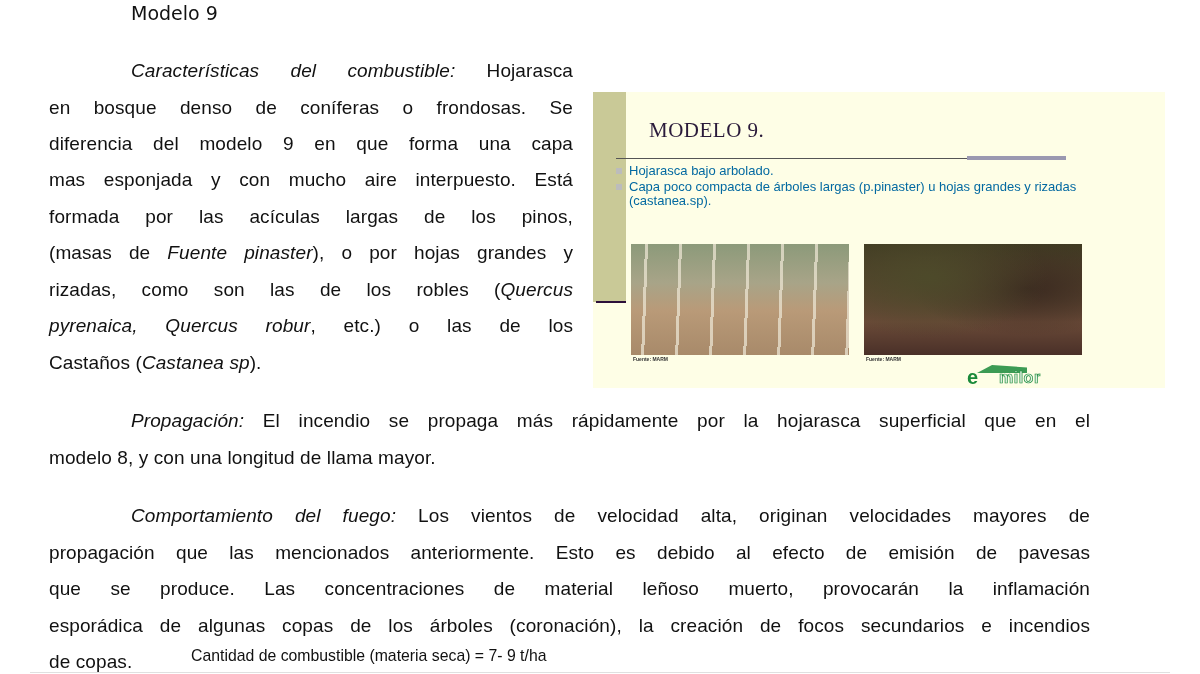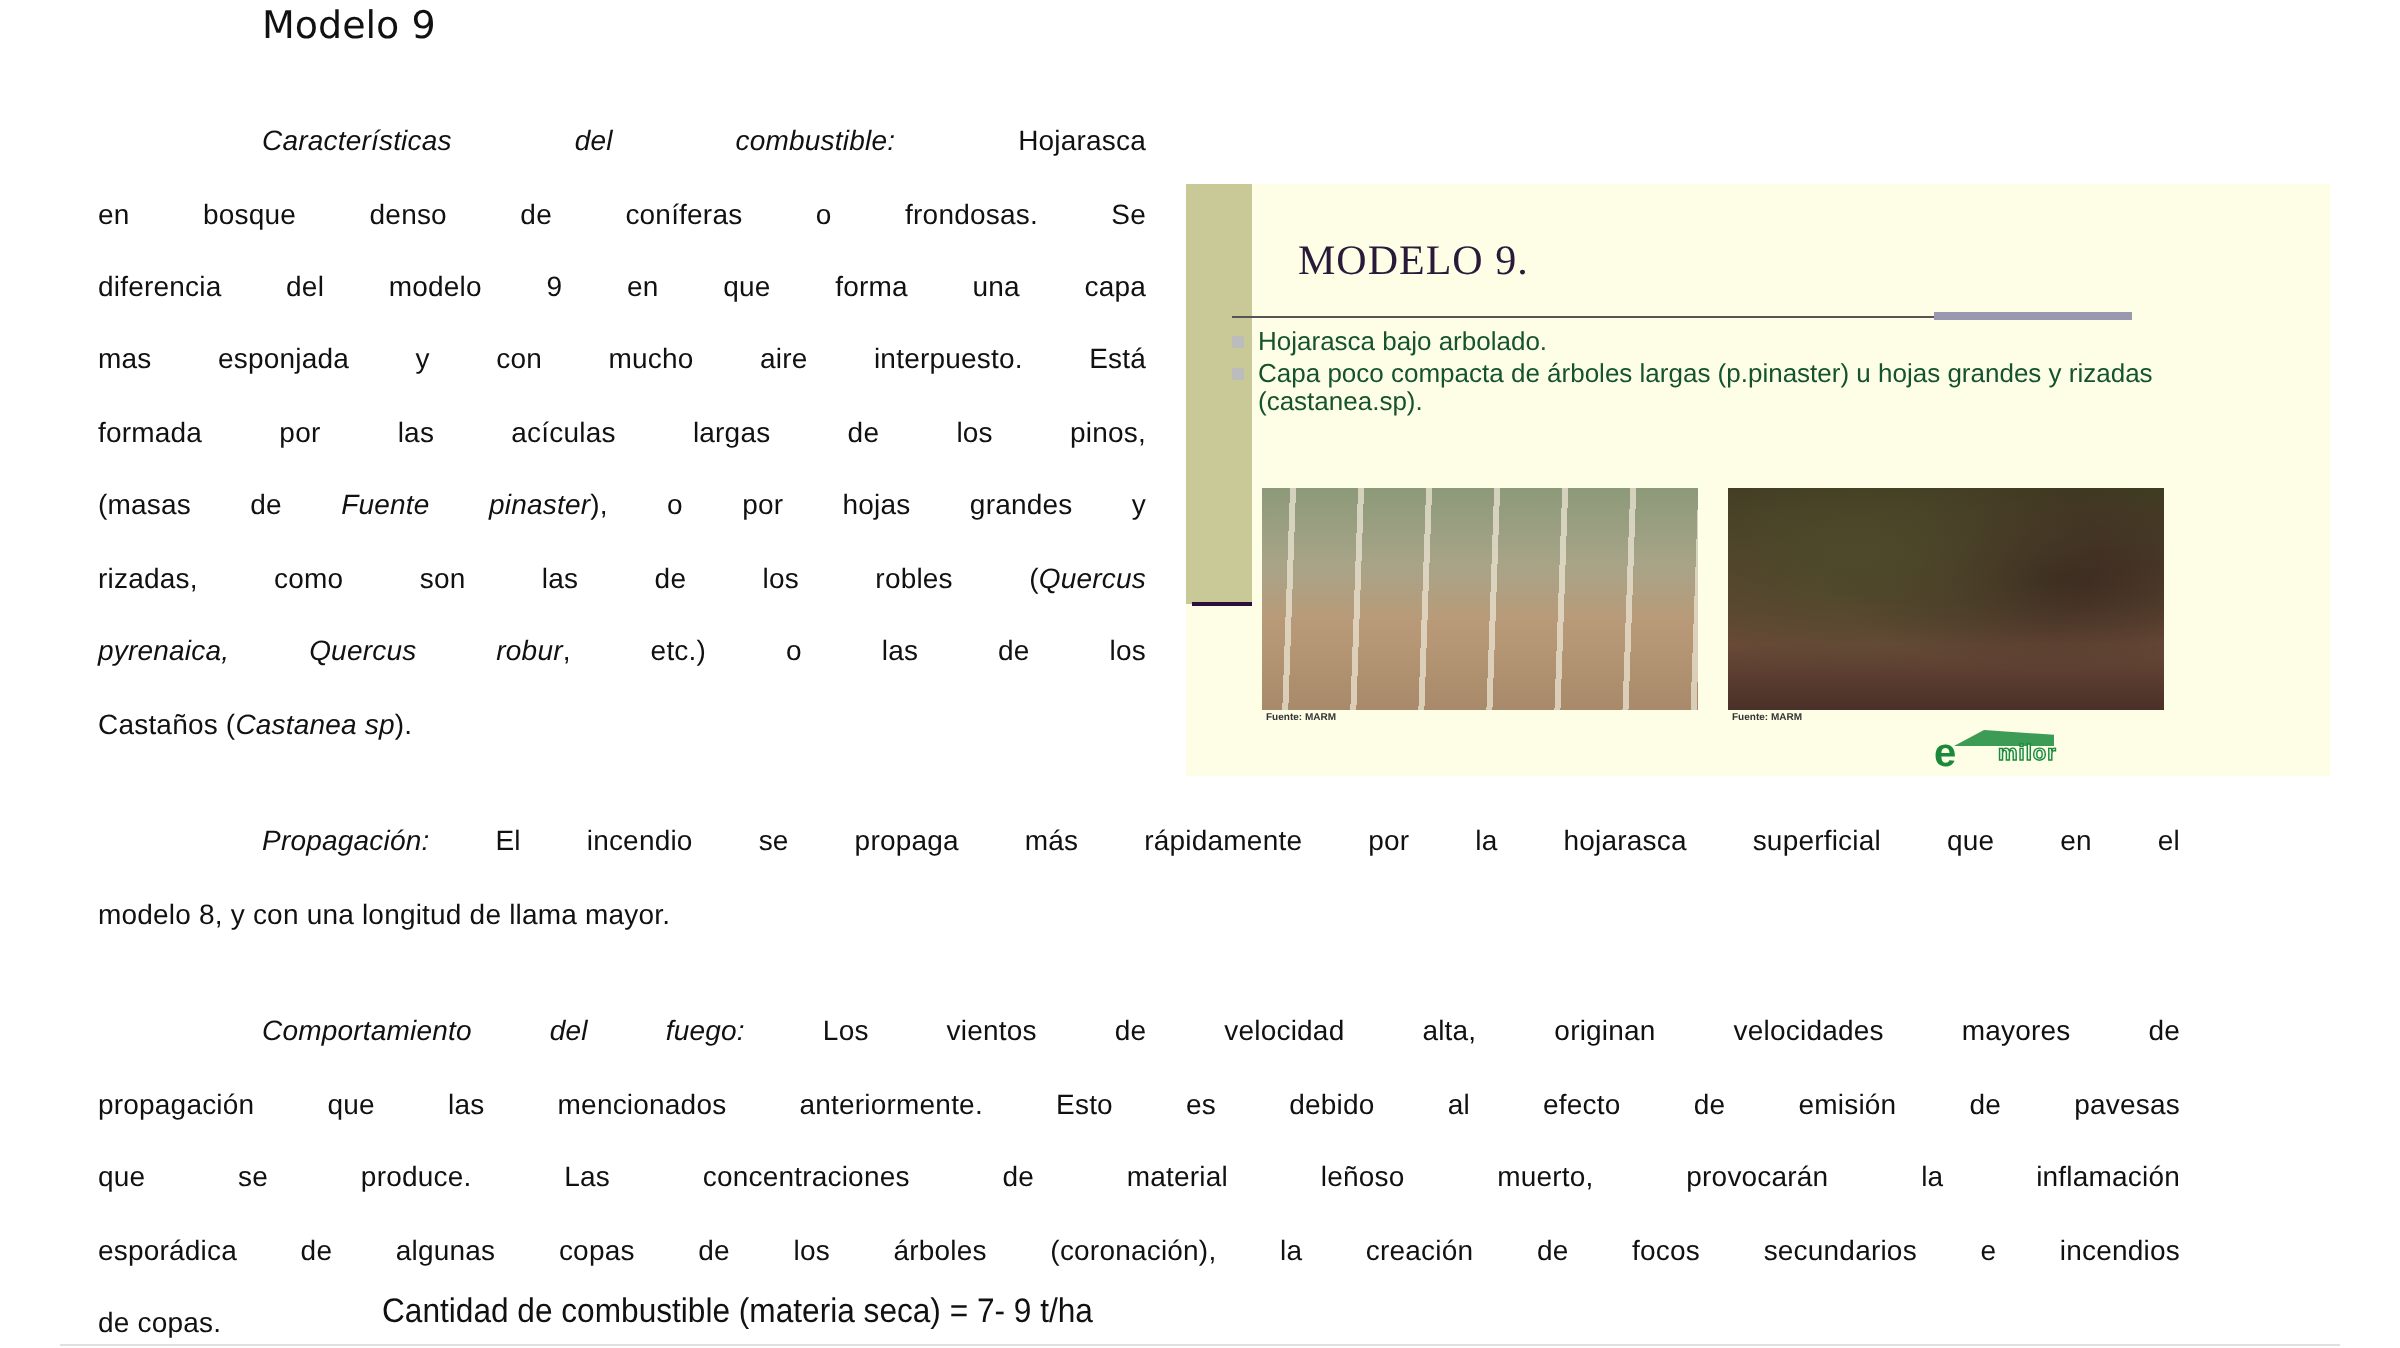--- a/index.html
+++ b/index.html
@@ -7,21 +7,21 @@
       width: 1200px; height: 674px; position: relative; overflow: hidden;
       font-family: "DejaVu Sans", sans-serif; color: #111;
     }
     .heading {
       position: absolute; left: 131px; top: 2px;
       font-weight: normal; font-size: 19px; color: #111;
       font-family: "DejaVu Sans", sans-serif;
     }
     .para-line {
       position: absolute; left: 49px; width: 524px;
-      font-size: 14px; line-height: 37px; height: 37px;
+      font-size: 19px; line-height: 37px; height: 37px;
       text-align: justify; text-align-last: justify;
       white-space: nowrap; letter-spacing: 0.1px;
       font-family: "Liberation Sans", sans-serif;
     }
     .para-line.last { text-align-last: left; }
     .wide { width: 1041px; }
     .indent { padding-left: 82px; box-sizing: border-box; }
     em { font-style: italic; }
 
     
@@ -46,21 +46,21 @@
       position: absolute; left: 23px; top: 66px; width: 450px; height: 1px;
       background: #555;
     }
     .slide-rule-thick {
       position: absolute; left: 374px; top: 64px; width: 99px; height: 4px;
       background: #9a98b0;
     }
     .slide-bullets {
       position: absolute; left: 22px; top: 72px; width: 470px;
       margin: 0; padding: 0; list-style: none;
-      font-family: "Liberation Sans", sans-serif; font-size: 13px; color: #14532d;
+      font-family: "Liberation Sans", sans-serif; font-size: 13px; color: #0369a1;
       line-height: 14px;
     }
     .slide-bullets li { position: relative; padding-left: 14px; margin-bottom: 2px; }
     .bullet-sq {
       position: absolute; left: 1px; top: 4px; width: 6px; height: 6px; background: #bcbcbc;
     }
     .photo {
       position: absolute; top: 152px; width: 218px; height: 111px;
     }
     .photo-left {
@@ -82,21 +82,21 @@
     }
     .logo {
       position: absolute; left: 374px; top: 273px; width: 62px; height: 20px;
     }
     .logo-e {
       position: absolute; left: 0; top: 5px; font-family: "Liberation Sans", sans-serif;
       font-weight: bold; font-size: 20px; line-height: 14px; color: #1a8a3a;
     }
     .logo-text {
       position: absolute; left: 14px; top: 7px; font-family: "Liberation Sans", sans-serif;
-      font-size: 11px; line-height: 11px; color: #e8f5e8;
+      font-size: 16px; line-height: 11px; color: #e8f5e8;
       -webkit-text-stroke: 0.7px #1a8a3a; font-weight: bold; letter-spacing: 0.5px; padding-left: 18px;
     }
     .logo-roof {
       position: absolute; left: 10px; top: 0; width: 50px; height: 6px;
       border-top: 2px solid #1a8a3a;
       clip-path: polygon(0 100%, 30% 0, 100% 30%, 100% 100%);
       background: #1a8a3a; opacity: 0.85;
     }
 
     .footer-note {

